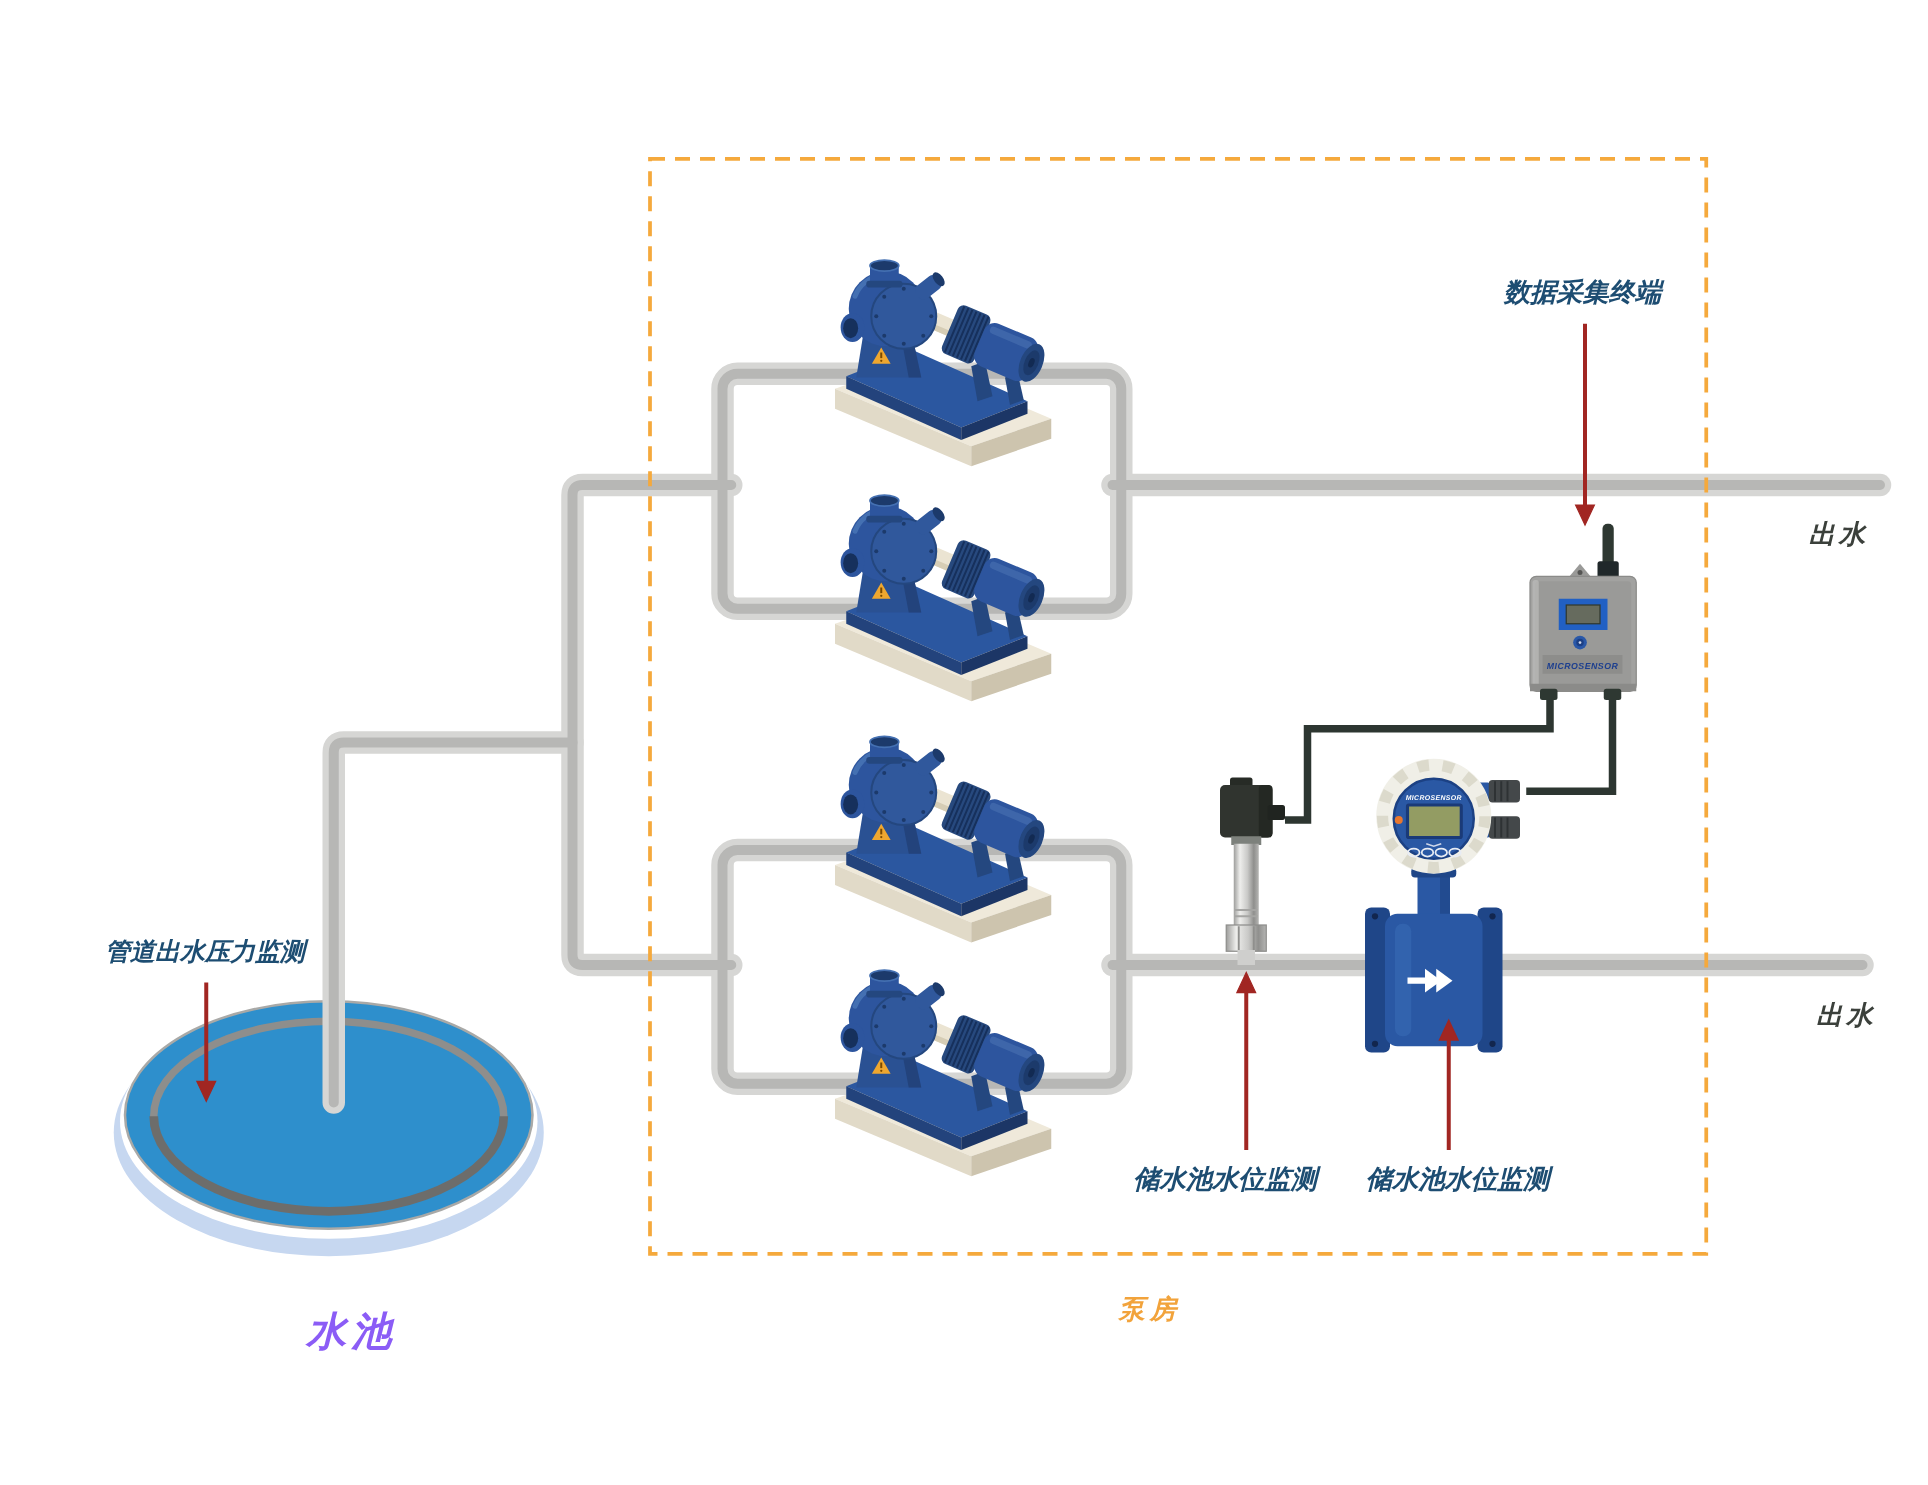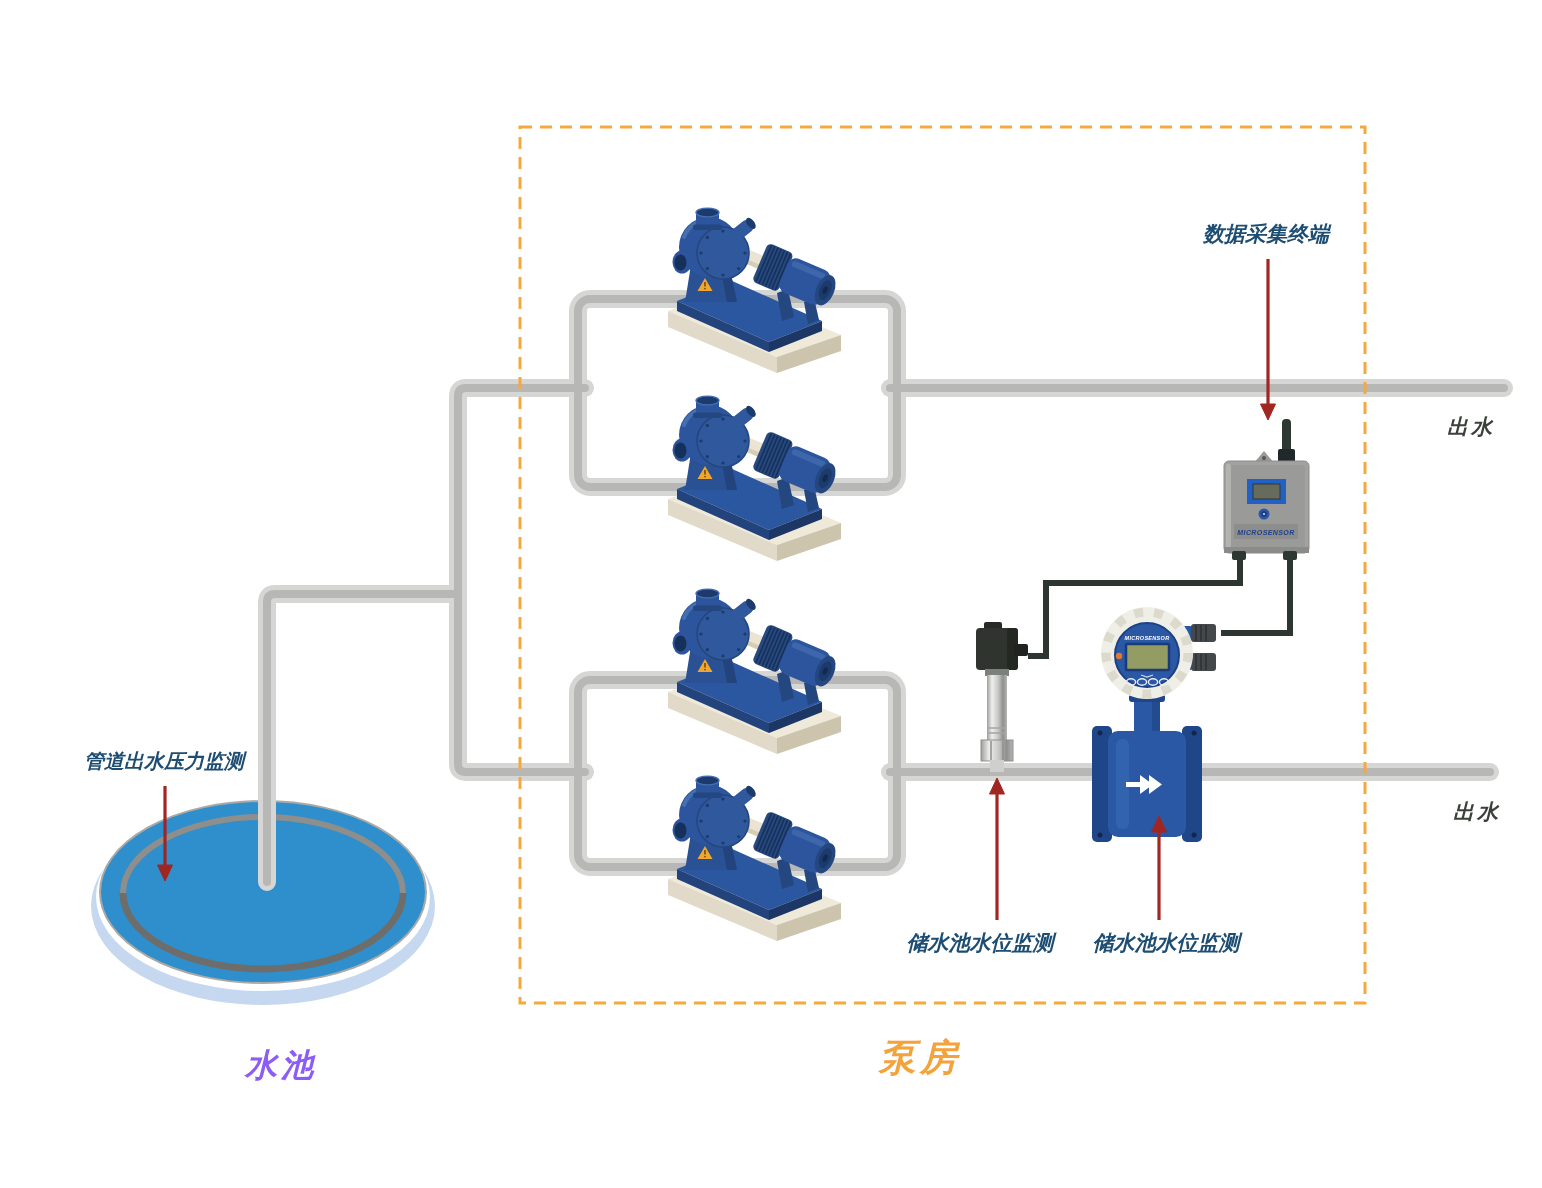--- a/index.html
+++ b/index.html
@@ -9,21 +9,21 @@
   .lbl{position:absolute;white-space:nowrap;}
   .navy{color:#1d4d72;font-weight:700;font-size:21px;}
   .center{transform:translateX(-50%);}
   #lbl-terminal{left:1266px;top:220px;font-size:21px;}
   #lbl-reservoir{left:164px;top:748px;font-size:20px;}
   #lbl-pressure{left:980px;top:929px;}
   #lbl-flow{left:1166px;top:929px;}
   #lbl-outlet-top{left:1447px;top:413px;color:#3b403b;font-weight:700;font-size:21px;letter-spacing:3px;}
   #lbl-outlet-bottom{left:1453px;top:798px;color:#3b403b;font-weight:700;font-size:21px;letter-spacing:3px;}
   #lbl-pool{left:281px;top:1044px;color:#8b5cf6;font-weight:700;font-size:32px;letter-spacing:4px;}
-  #lbl-pumphouse{left:920px;top:1033px;color:#f2a33b;font-weight:700;font-size:37px;letter-spacing:4px;}
+  #lbl-pumphouse{left:920px;top:1033px;color:#f2a33b;font-weight:700;font-size:21px;letter-spacing:4px;}
 </style>
 </head>
 <body>
 
 <div id="canvas">
 
 <svg id="diagram-svg" width="1542" height="1188" viewBox="0 0 1542 1188" xmlns="http://www.w3.org/2000/svg">
   <defs>
     <linearGradient id="metal" x1="0" y1="0" x2="1" y2="0">
       <stop offset="0" stop-color="#9e9e9c"></stop>

